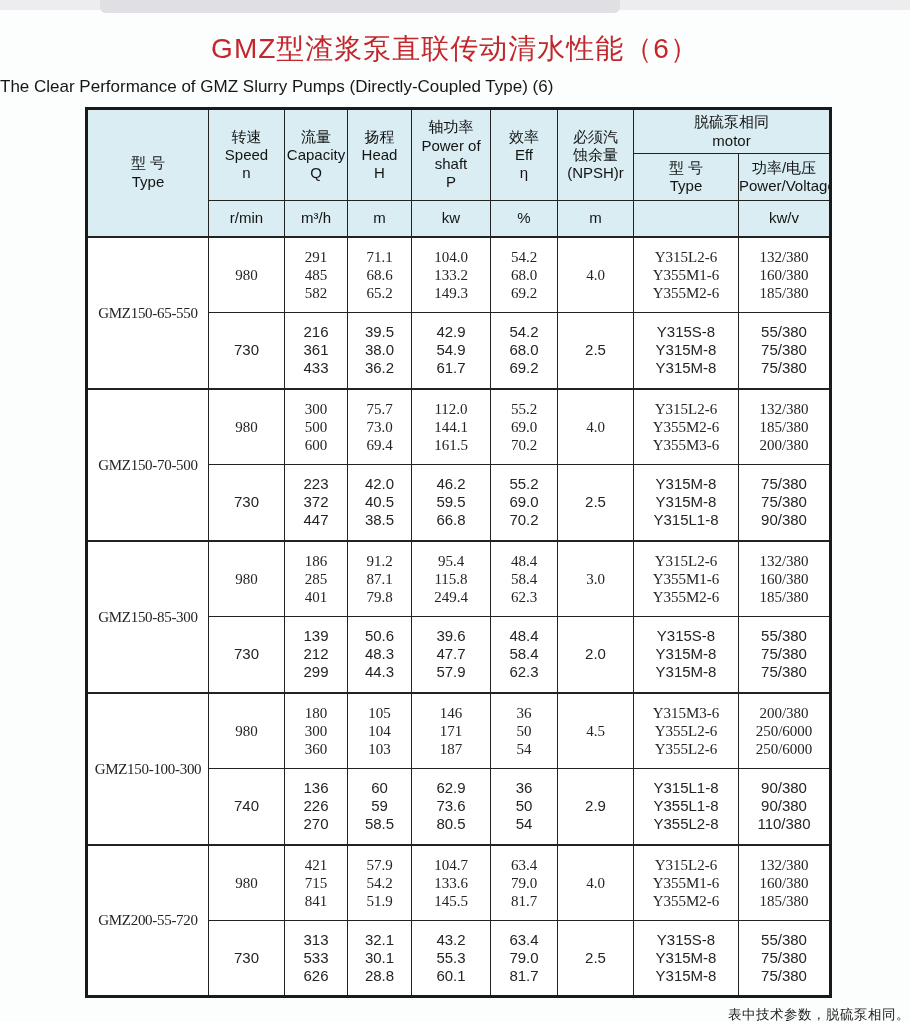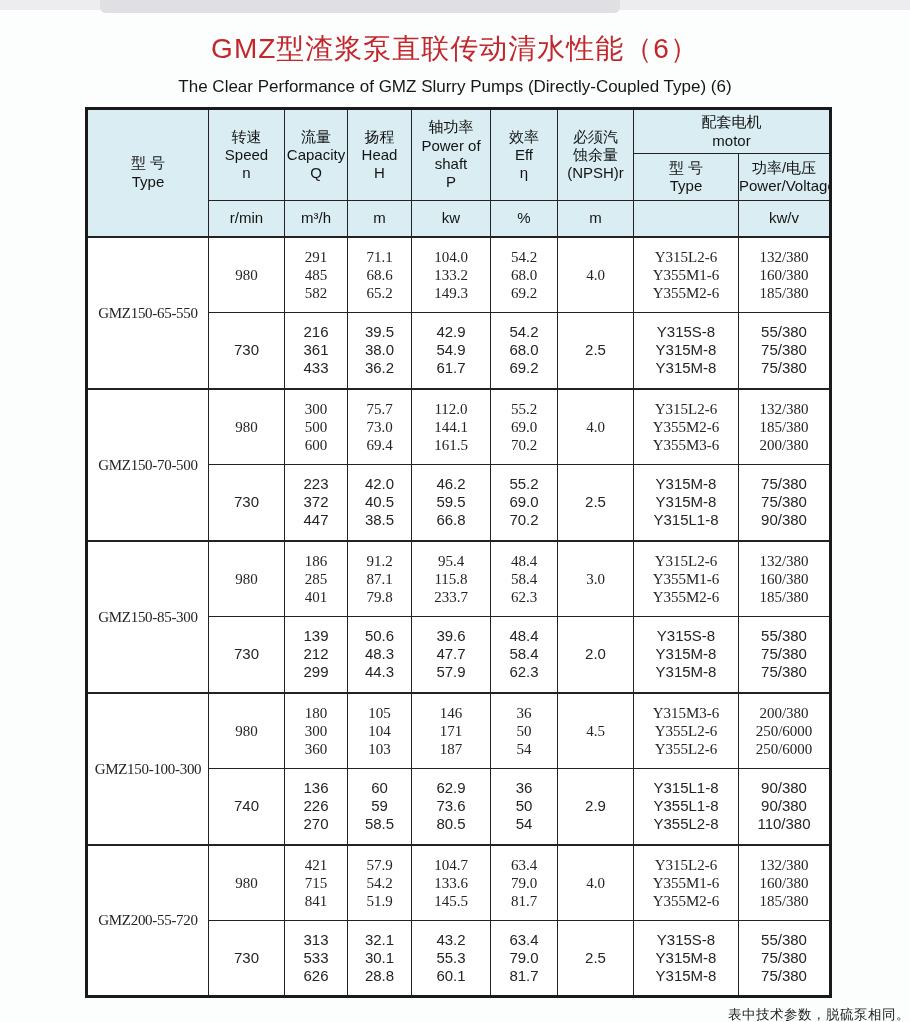--- a/index.html
+++ b/index.html
@@ -33,21 +33,20 @@
   .title {
     margin-top: 30px;
     text-align: center;
     font-size: 28px;
     font-weight: normal;
     letter-spacing: 1px;
     color: #c2272b;
   }
   .subtitle {
     margin-top: 9px;
-    text-align: center;
     font-size: 17px;
     color: #161616;
   }
   .table-wrap {
     margin: 10px 0 0 85px;
     width: 744px;
   }
   table.perf {
     border-collapse: collapse;
     table-layout: fixed;
@@ -131,21 +130,21 @@
           <th rowspan="2">轴功率
 Power of
 shaft
 P</th>
           <th rowspan="2">效率
 Eff
 η</th>
           <th rowspan="2">必须汽
 蚀余量
 (NPSH)r</th>
-          <th colspan="2">配套电机
+          <th colspan="2">脱硫泵相同
 motor</th>
         </tr>
         <tr class="h-sub">
           <th>型  号
 Type</th>
           <th>功率/电压
 Power/Voltage</th>
         </tr>
         <tr class="units">
           <th>r/min</th>
@@ -253,21 +252,21 @@
             <td rowspan="2" class="model">GMZ150-85-300</td>
             <td>980</td>
             <td>186
 285
 401</td>
             <td>91.2
 87.1
 79.8</td>
             <td>95.4
 115.8
-233.7</td>
+249.4</td>
             <td>48.4
 58.4
 62.3</td>
             <td>3.0</td>
             <td>Y315L2-6
 Y355M1-6
 Y355M2-6</td>
             <td>132/380
 160/380
 185/380</td>

